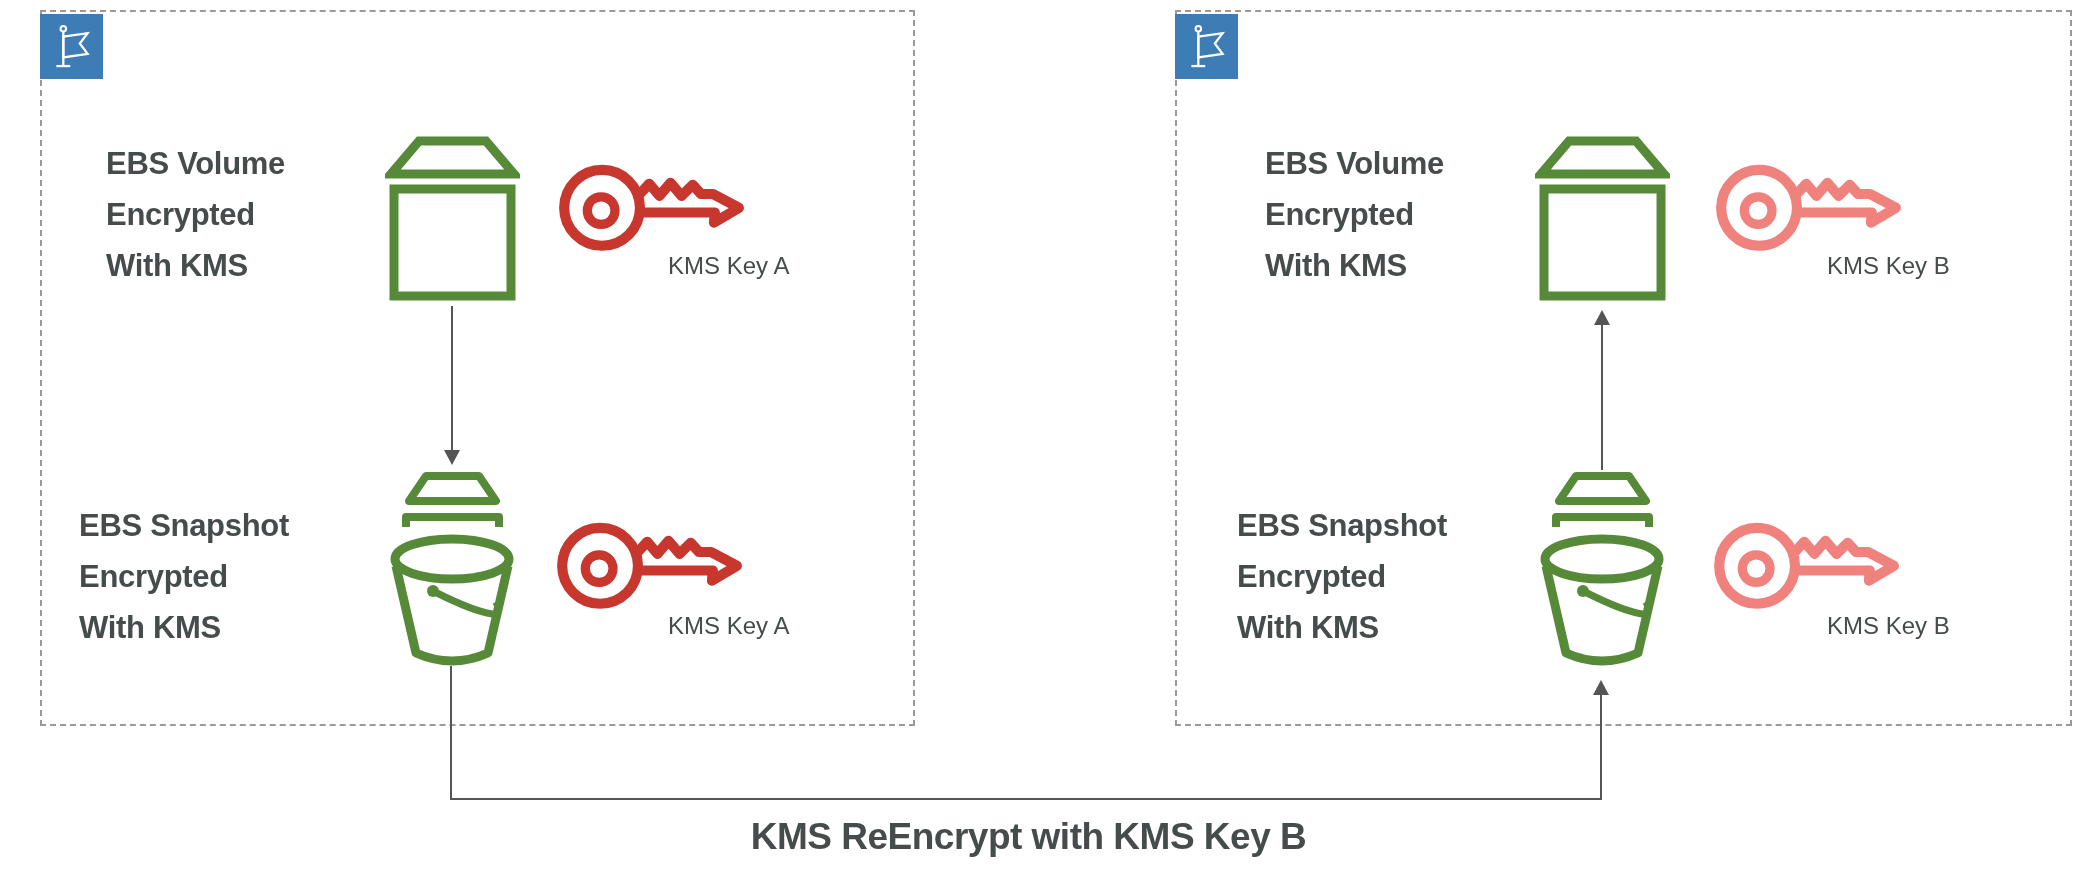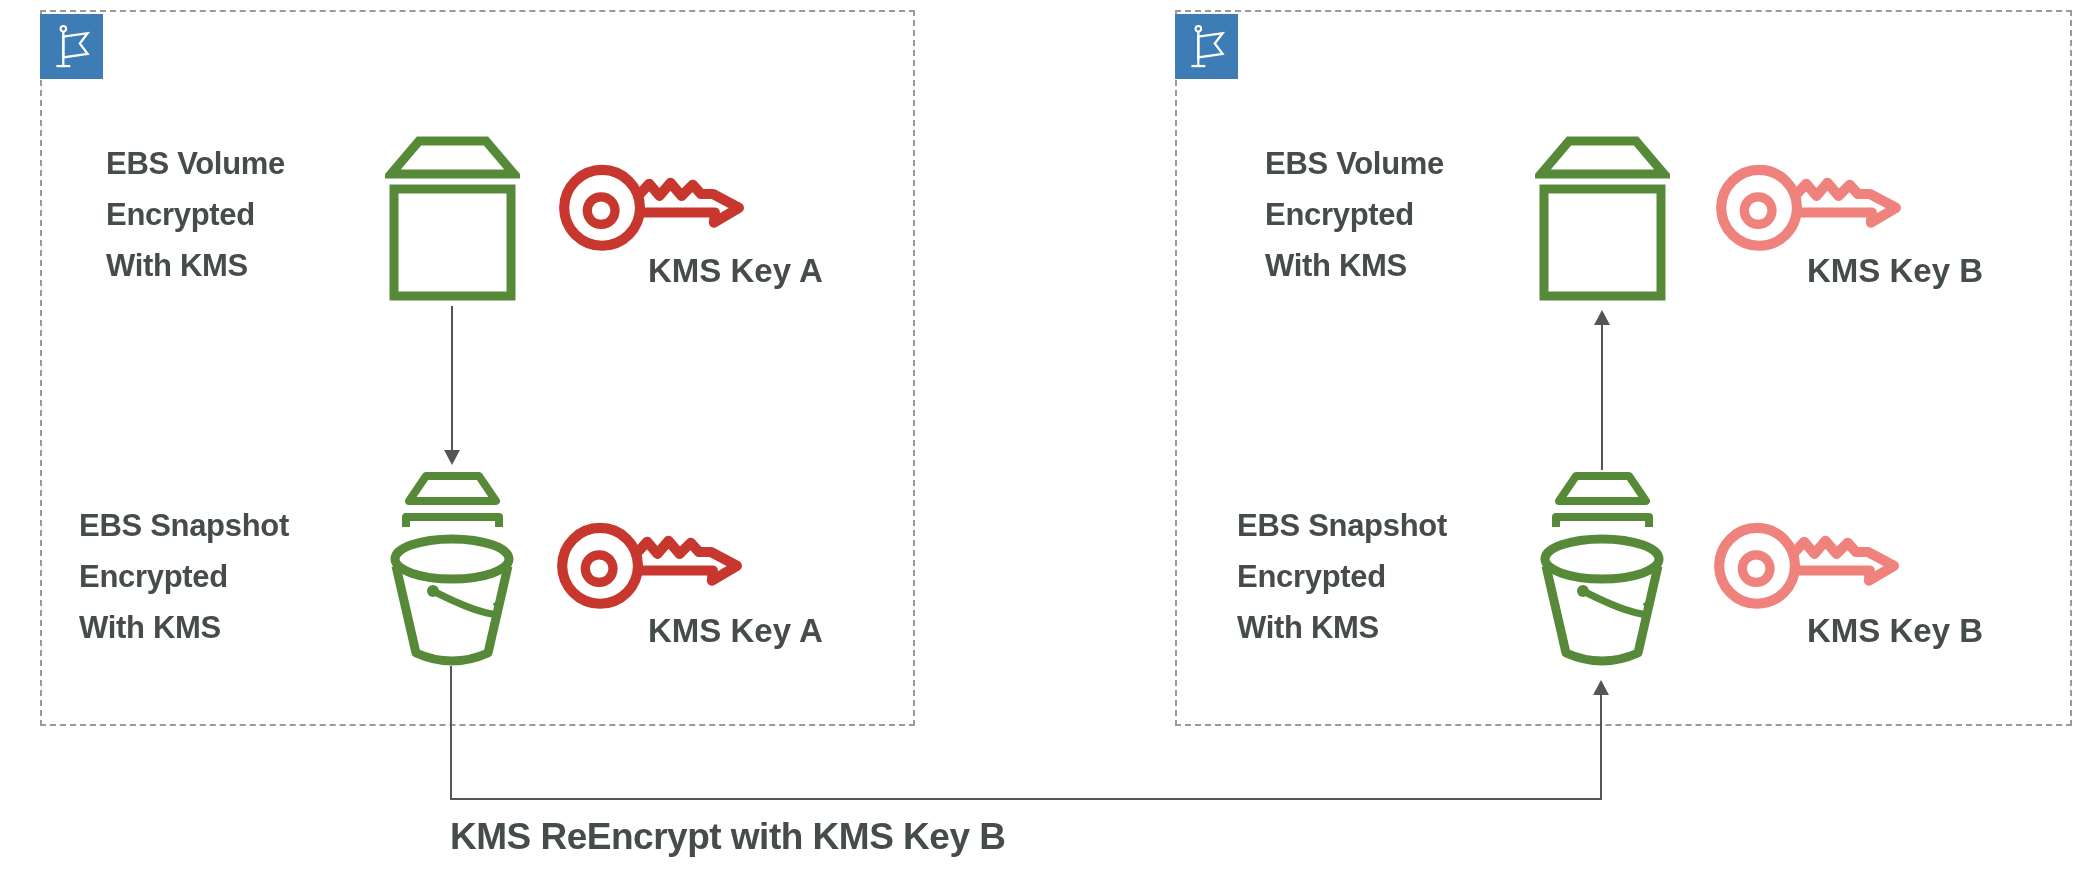--- a/index.html
+++ b/index.html
@@ -20,21 +20,21 @@
   .flag-badge svg{width:52px;height:52px;}
   .region-title{
     position:absolute;right:24px;top:16px;font-size:34px;font-weight:bold;
     letter-spacing:-0.5px;white-space:nowrap;
   }
   .item-label{
     position:absolute;font-size:31px;font-weight:bold;line-height:51px;
     white-space:pre-line;letter-spacing:-0.3px;
   }
   .key-label{
-    position:absolute;font-size:33px;font-weight:700;white-space:nowrap;
+    position:absolute;font-size:24px;font-weight:400;white-space:nowrap;margin-left:20px;
   }
   .icon{position:absolute;}
   .vol-icon svg{width:135px;height:167px;}
   .bucket-icon svg{width:135px;height:205px;}
   .key-icon svg{width:196px;height:104px;}
   .green{color:var(--icon-green,#578a38);}
   .key-a{color:var(--kms-key-a,#c7372e);}
   .key-b{color:var(--kms-key-b,#f0827d);}
   .vline{position:absolute;width:2px;background:var(--arrow-gray,#555);}
   .hline{position:absolute;height:2px;background:var(--arrow-gray,#555);}
@@ -60,21 +60,21 @@
   #region-1 .vol-icon{left:358px;top:123px;}
   #region-1 .key-vol{left:534px;top:142px;}
   #region-1 .lbl-key-vol{left:630px;top:240px;}
   #region-1 .arrow-line{left:424px;top:312px;height:146px;}
   #region-1 .arrow-head{left:417px;top:298px;}
   #region-1 .lbl-snap{left:60px;top:488px;}
   #region-1 .bucket-icon{left:358px;top:458px;}
   #region-1 .key-snap{left:532px;top:500px;}
   #region-1 .lbl-key-snap{left:630px;top:600px;}
   .footer-label{
-    position:absolute;left:450px;top:816px;width:1157px;
+    position:absolute;left:450px;top:816px;width:1157px;text-align:center;
     font-size:37px;font-weight:bold;letter-spacing:-0.5px;
   }
 </style>
 </head>
 <body>
 
 <svg width="0" height="0" style="position:absolute">
   <defs>
     <g id="svg-flag">
       <circle cx="20" cy="9" r="3.2" fill="none" stroke="#fff" stroke-width="2.4"></circle>

